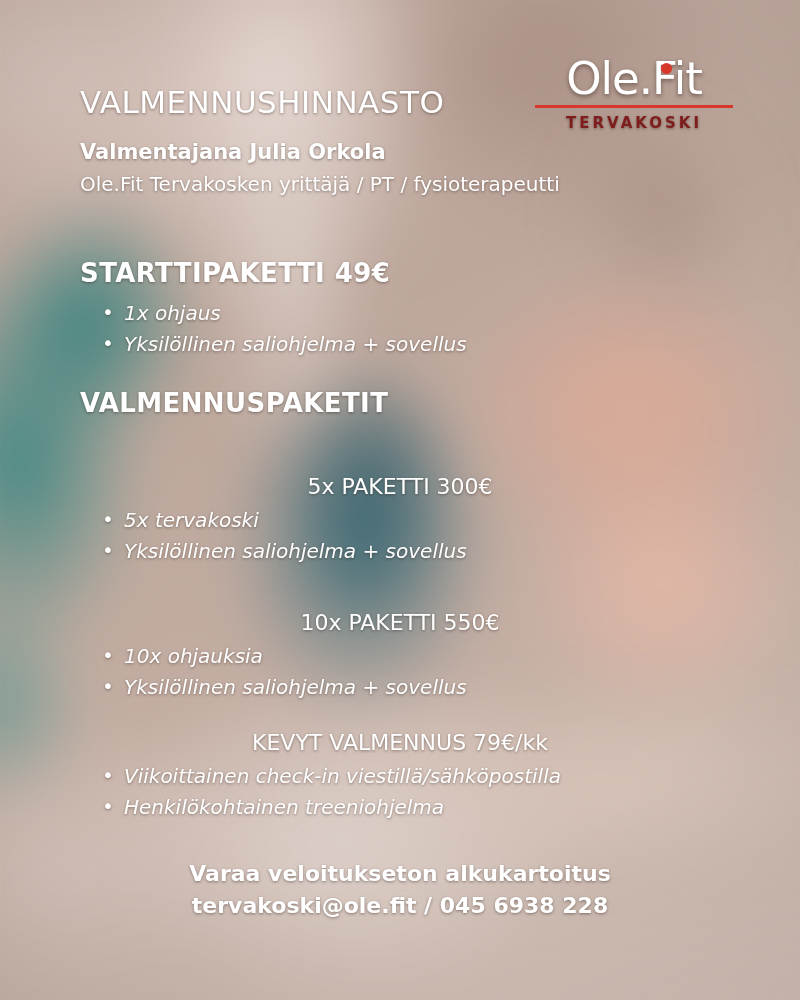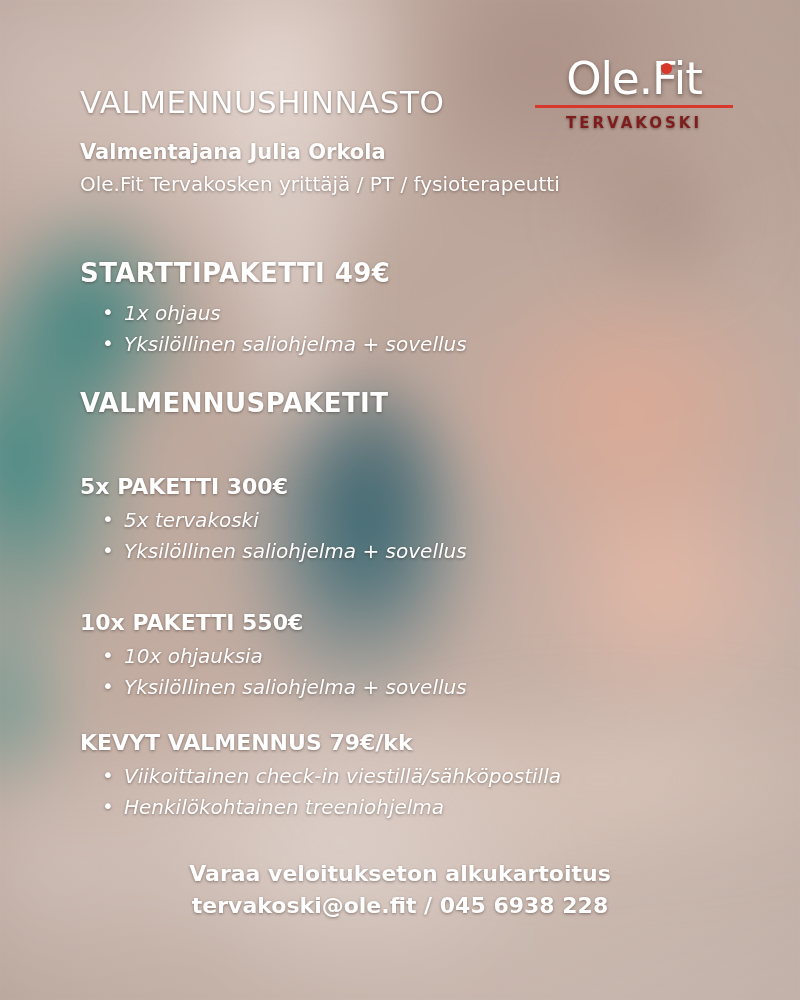--- a/index.html
+++ b/index.html
@@ -137,22 +137,23 @@
     width: 640px;
   }
   .sec-head {
     font-size: 26px;
     font-weight: bold;
     letter-spacing: 0.4px;
     margin-bottom: 10px;
   }
   .sec-head-sm {
     font-size: 22px;
-    font-weight: bold;
+    font-weight: normal;
     margin-bottom: 6px;
+    text-align: center;
   }
   ul.items {
     list-style: none;
     margin: 0;
     padding: 0 0 0 22px;
     font-style: italic;
   }
   ul.items li {
     position: relative;
     font-size: 20px;

